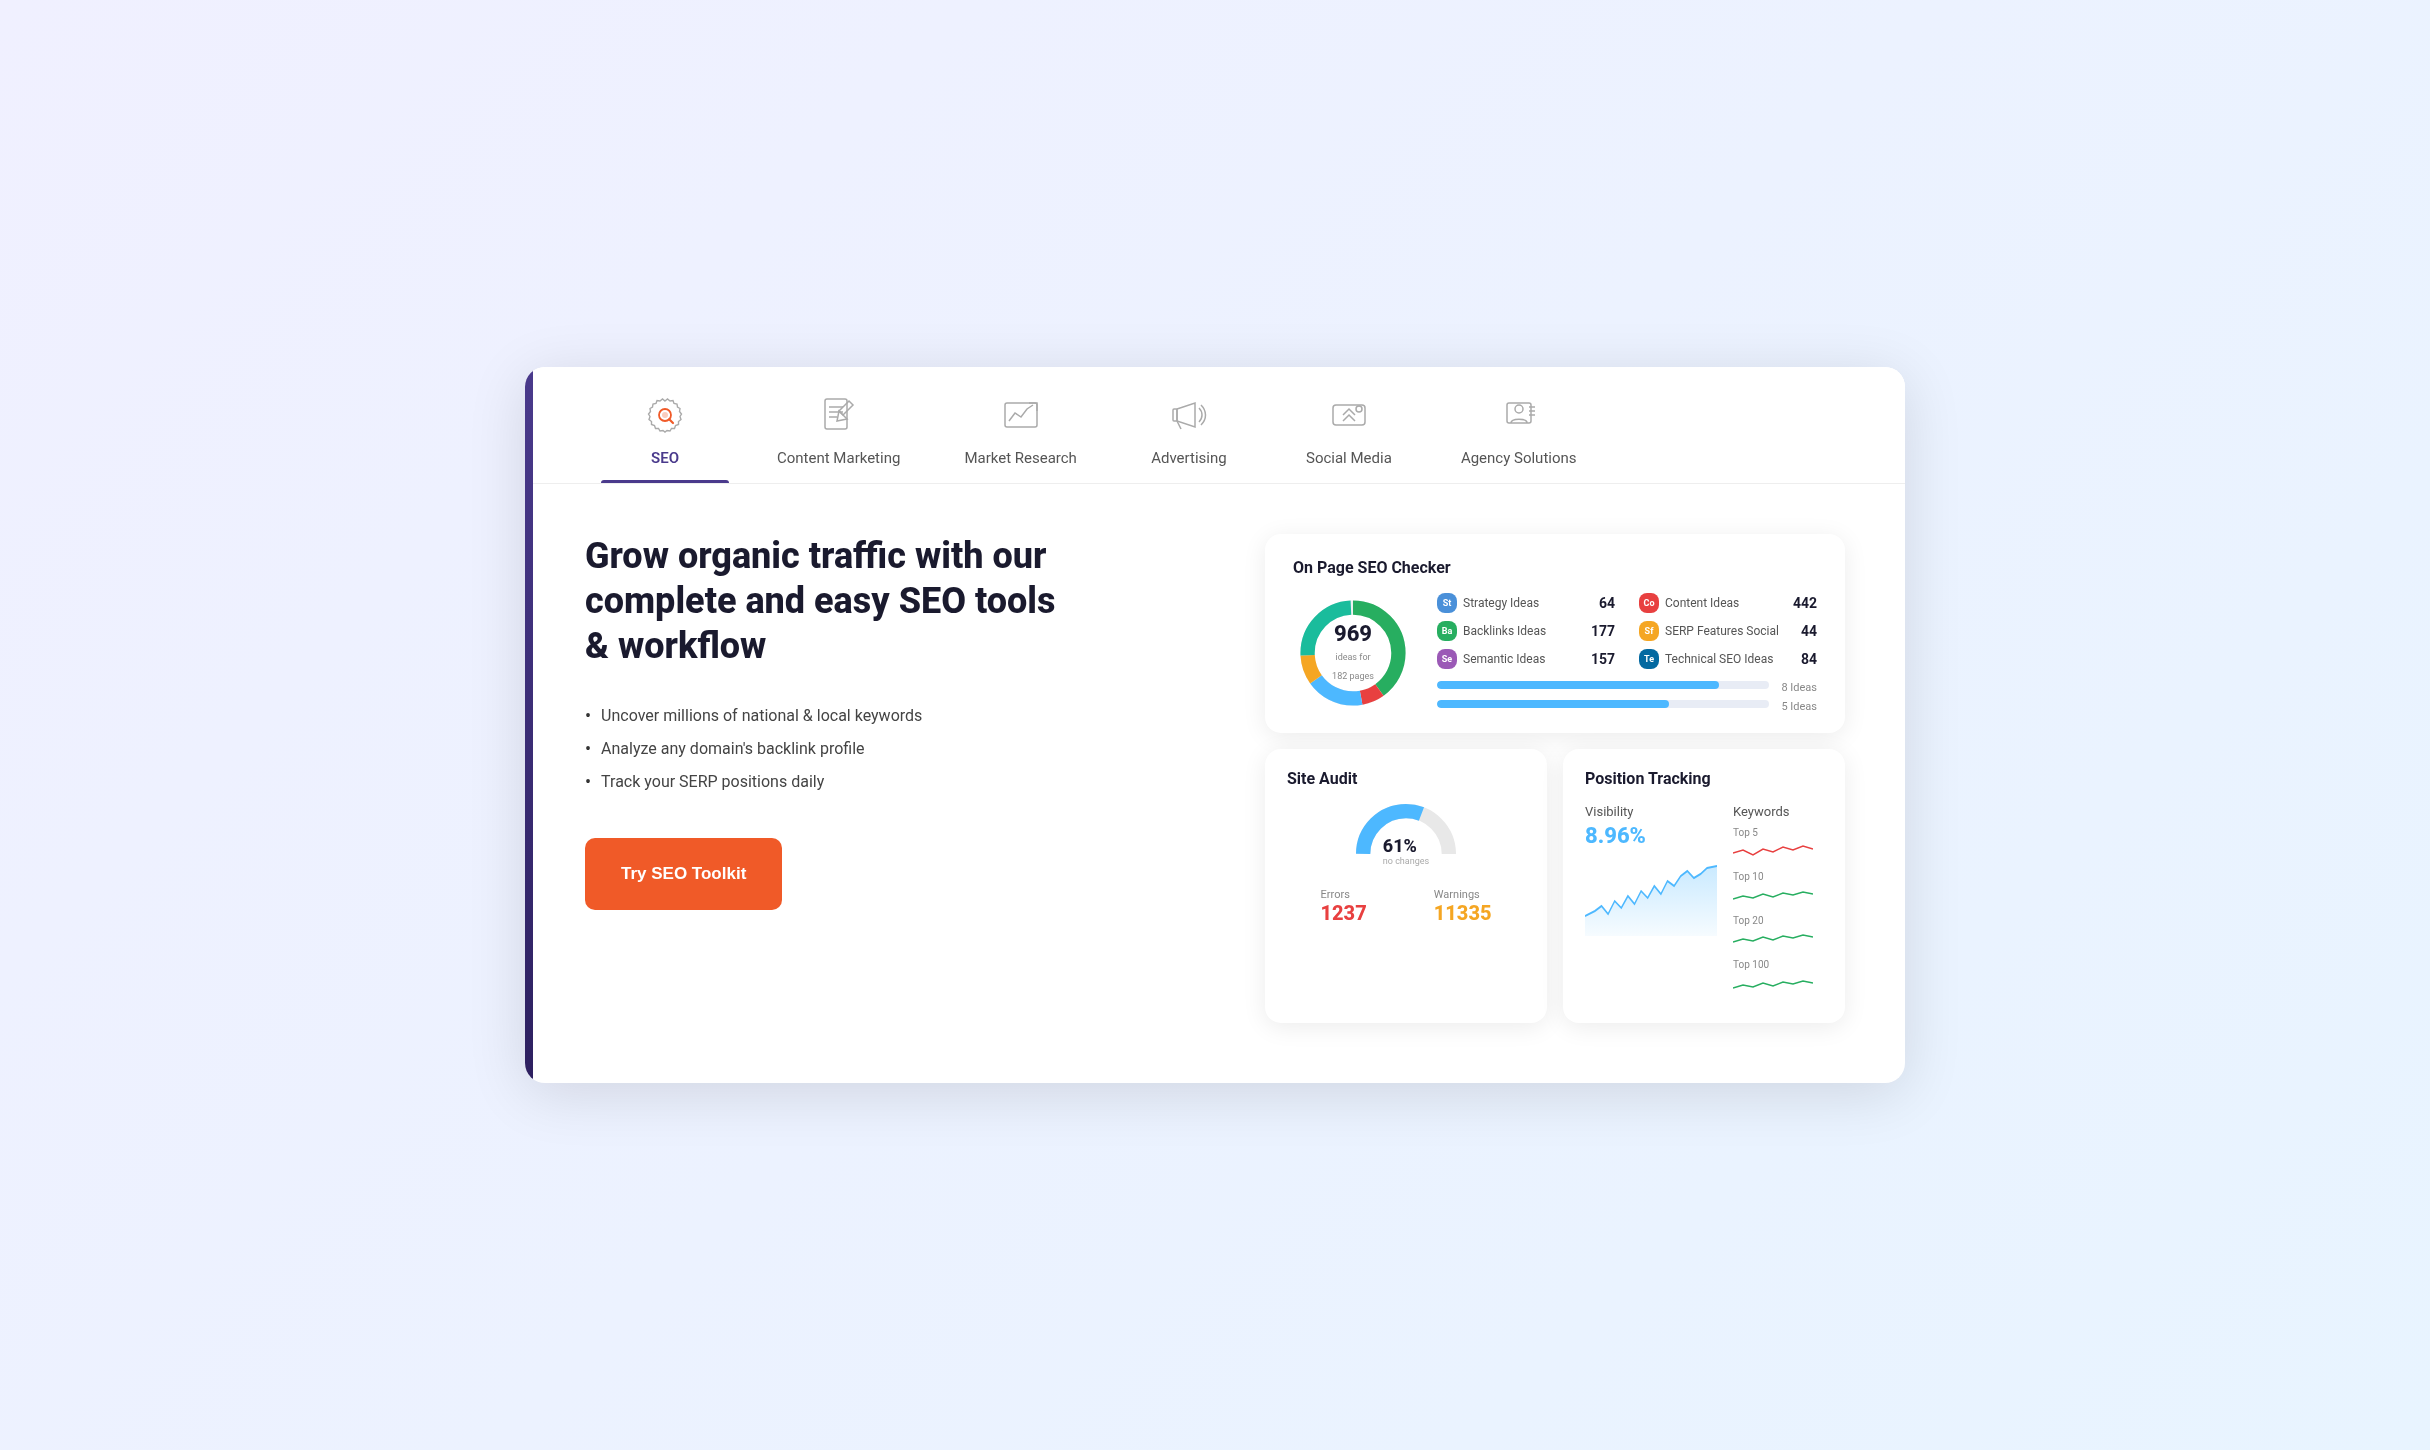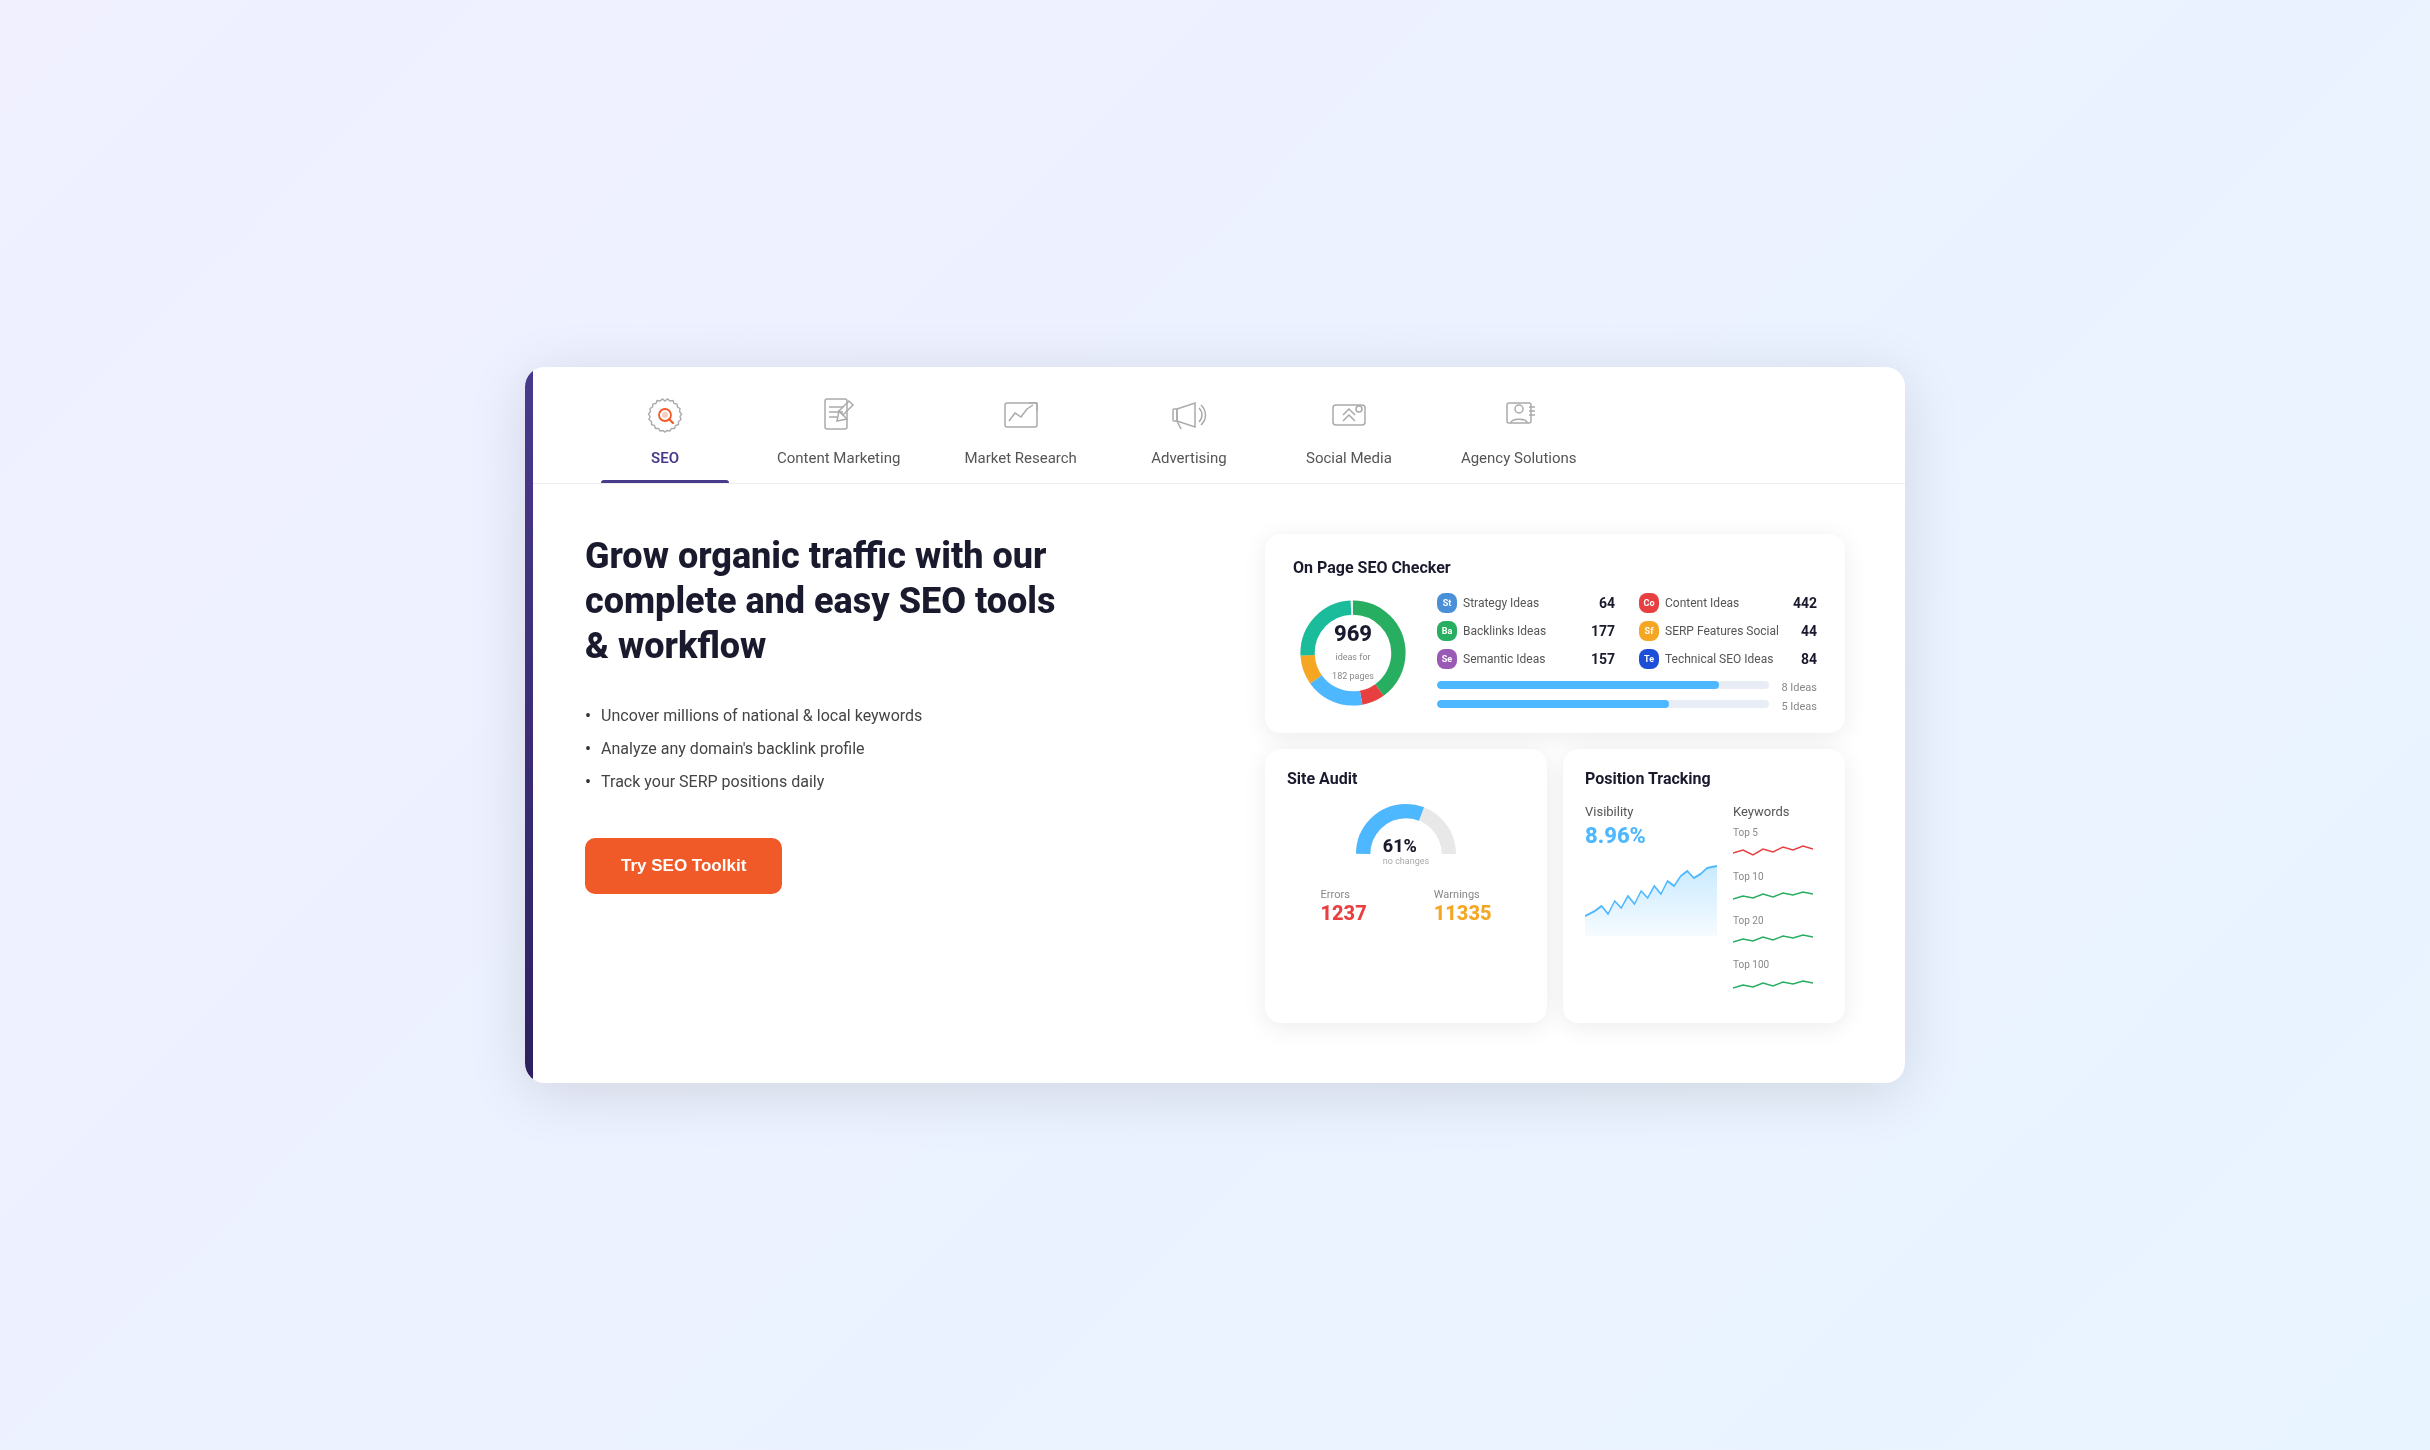--- a/index.html
+++ b/index.html
@@ -113,21 +113,21 @@
     .bullet-list li::before {
       content: '•';
       color: #333;
       font-size: 18px;
       flex-shrink: 0;
     }
     .cta-button {
       background: #f05a28;
       color: #fff;
       border: none;
-      padding: 18px 36px;
+      padding: 26px 36px;
       font-size: 17px;
       font-weight: 700;
       border-radius: 10px;
       cursor: pointer;
       display: inline-block;
     }
 
     
     .right-widgets {
       flex: 0 0 580px;
@@ -491,21 +491,21 @@
                   <span class="stat-value">44</span>
                 </div>
 
                 <div class="stat-row">
                   <div class="stat-badge" style="background:#9b59b6;">Se</div>
                   <span class="stat-label">Semantic Ideas</span>
                   <span class="stat-value">157</span>
                 </div>
 
                 <div class="stat-row">
-                  <div class="stat-badge" style="background:#1d4ed8;">Te</div>
+                  <div class="stat-badge" style="background:#0369a1;">Te</div>
                   <span class="stat-label">Technical SEO Ideas</span>
                   <span class="stat-value">84</span>
                 </div>
               </div>
 
               <div class="progress-bars">
                 <div class="progress-bar-row">
                   <div class="progress-bar-bg">
                     <div class="progress-bar-fill" style="width:85%"></div>
                   </div>

